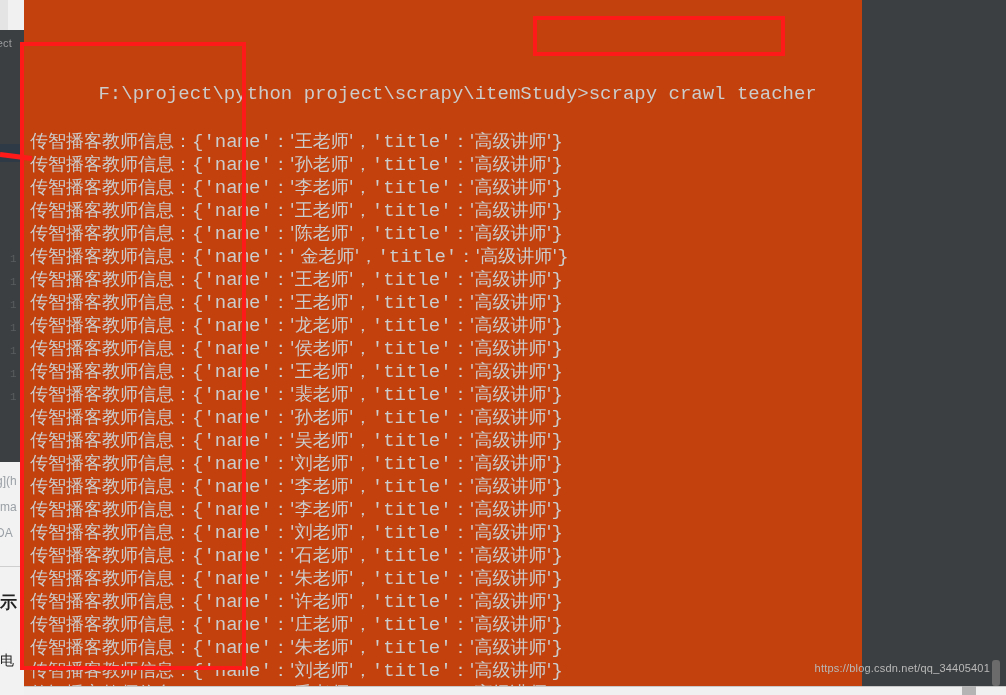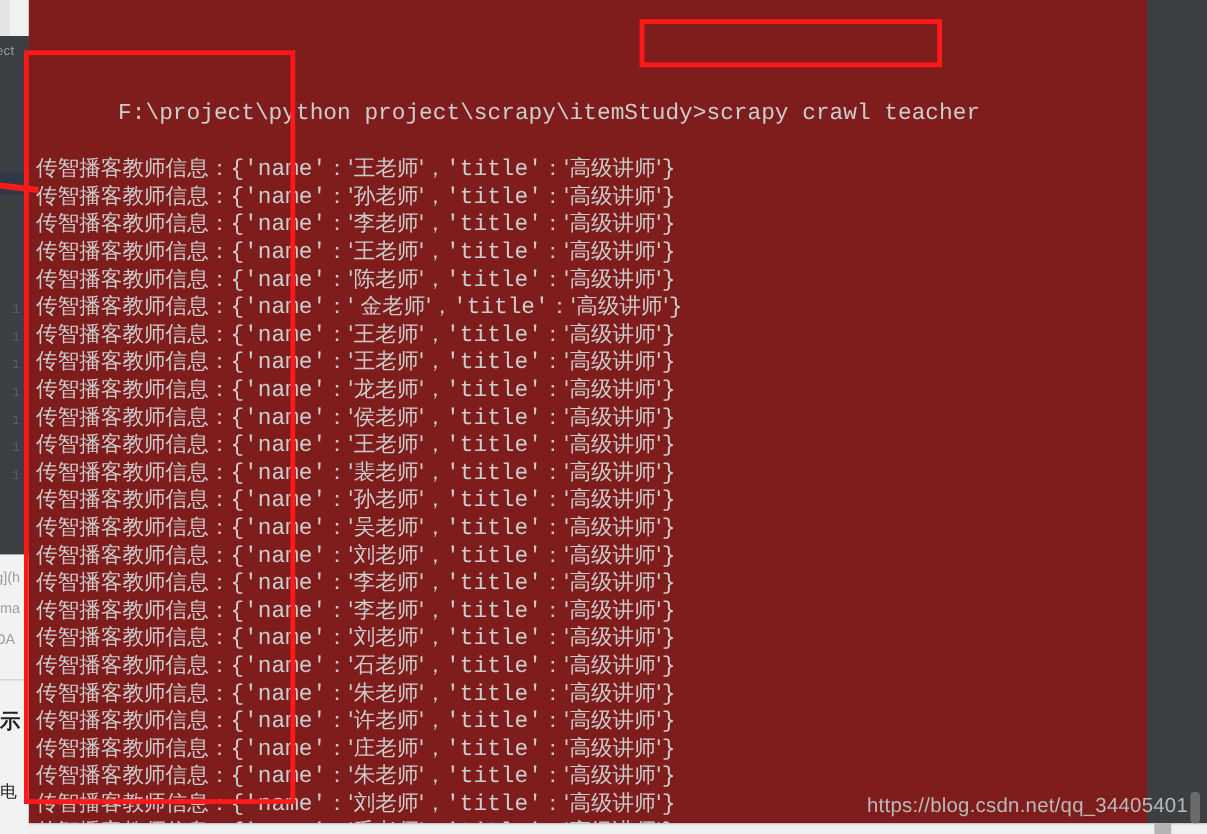--- a/index.html
+++ b/index.html
@@ -29,22 +29,22 @@
   #ide-lower-divider{position:absolute;left:0;top:566px;width:26px;height:1px;background:#cfcfcf;}
   #ide-lower-cjk{position:absolute;left:0;top:580px;width:26px;
       color:#202020;font-size:17px;line-height:44px;font-weight:bold;
       font-family:"DejaVu Sans", sans-serif;white-space:nowrap;}
   #ide-lower-cjk2{position:absolute;left:0;top:650px;width:26px;
       color:#202020;font-size:14px;line-height:20px;
       font-family:"DejaVu Sans", sans-serif;white-space:nowrap;}
 
   
   #console-window{
-    position:absolute;left:24px;top:0;width:932px;height:686px;
-    background:#7f1d1d;overflow:hidden;
+    position:absolute;left:24px;top:0;width:838px;height:686px;
+    background:#c2410c;overflow:hidden;
   }
   #console-text{
     position:absolute;left:6px;top:14px;width:1000px;
     color:#cccccc;
     font-family:"Liberation Mono","DejaVu Sans Mono",monospace;
     font-size:19px;line-height:23px;
     white-space:pre;
     letter-spacing:0px;
   }
   .cline{height:23px;white-space:pre;}
@@ -62,21 +62,21 @@
   
   .redbox{position:absolute;border:4px solid #ff1a1a;box-sizing:border-box;pointer-events:none;}
   #redbox-prefix-column{left:20px;top:42px;width:226px;height:628px;}
   #redbox-command{left:533px;top:16px;width:252px;height:40px;}
   #red-pointer-line{position:absolute;left:0px;top:152px;width:32px;height:5px;
       background:#ff1a1a;transform:rotate(7deg);transform-origin:left center;}
 
   
   #watermark{
     position:absolute;right:16px;top:662px;
-    color:#b9b9b9;font-size:17px;
+    color:#b9b9b9;font-size:11px;
     font-family:"Liberation Sans", sans-serif;
     letter-spacing:.2px;white-space:nowrap;
   }
 </style>
 </head>
 <body>
 
 <div id="ide-backdrop">
   <div id="ide-titlebar"></div>
   <div id="ide-titlebar-corner"></div>

